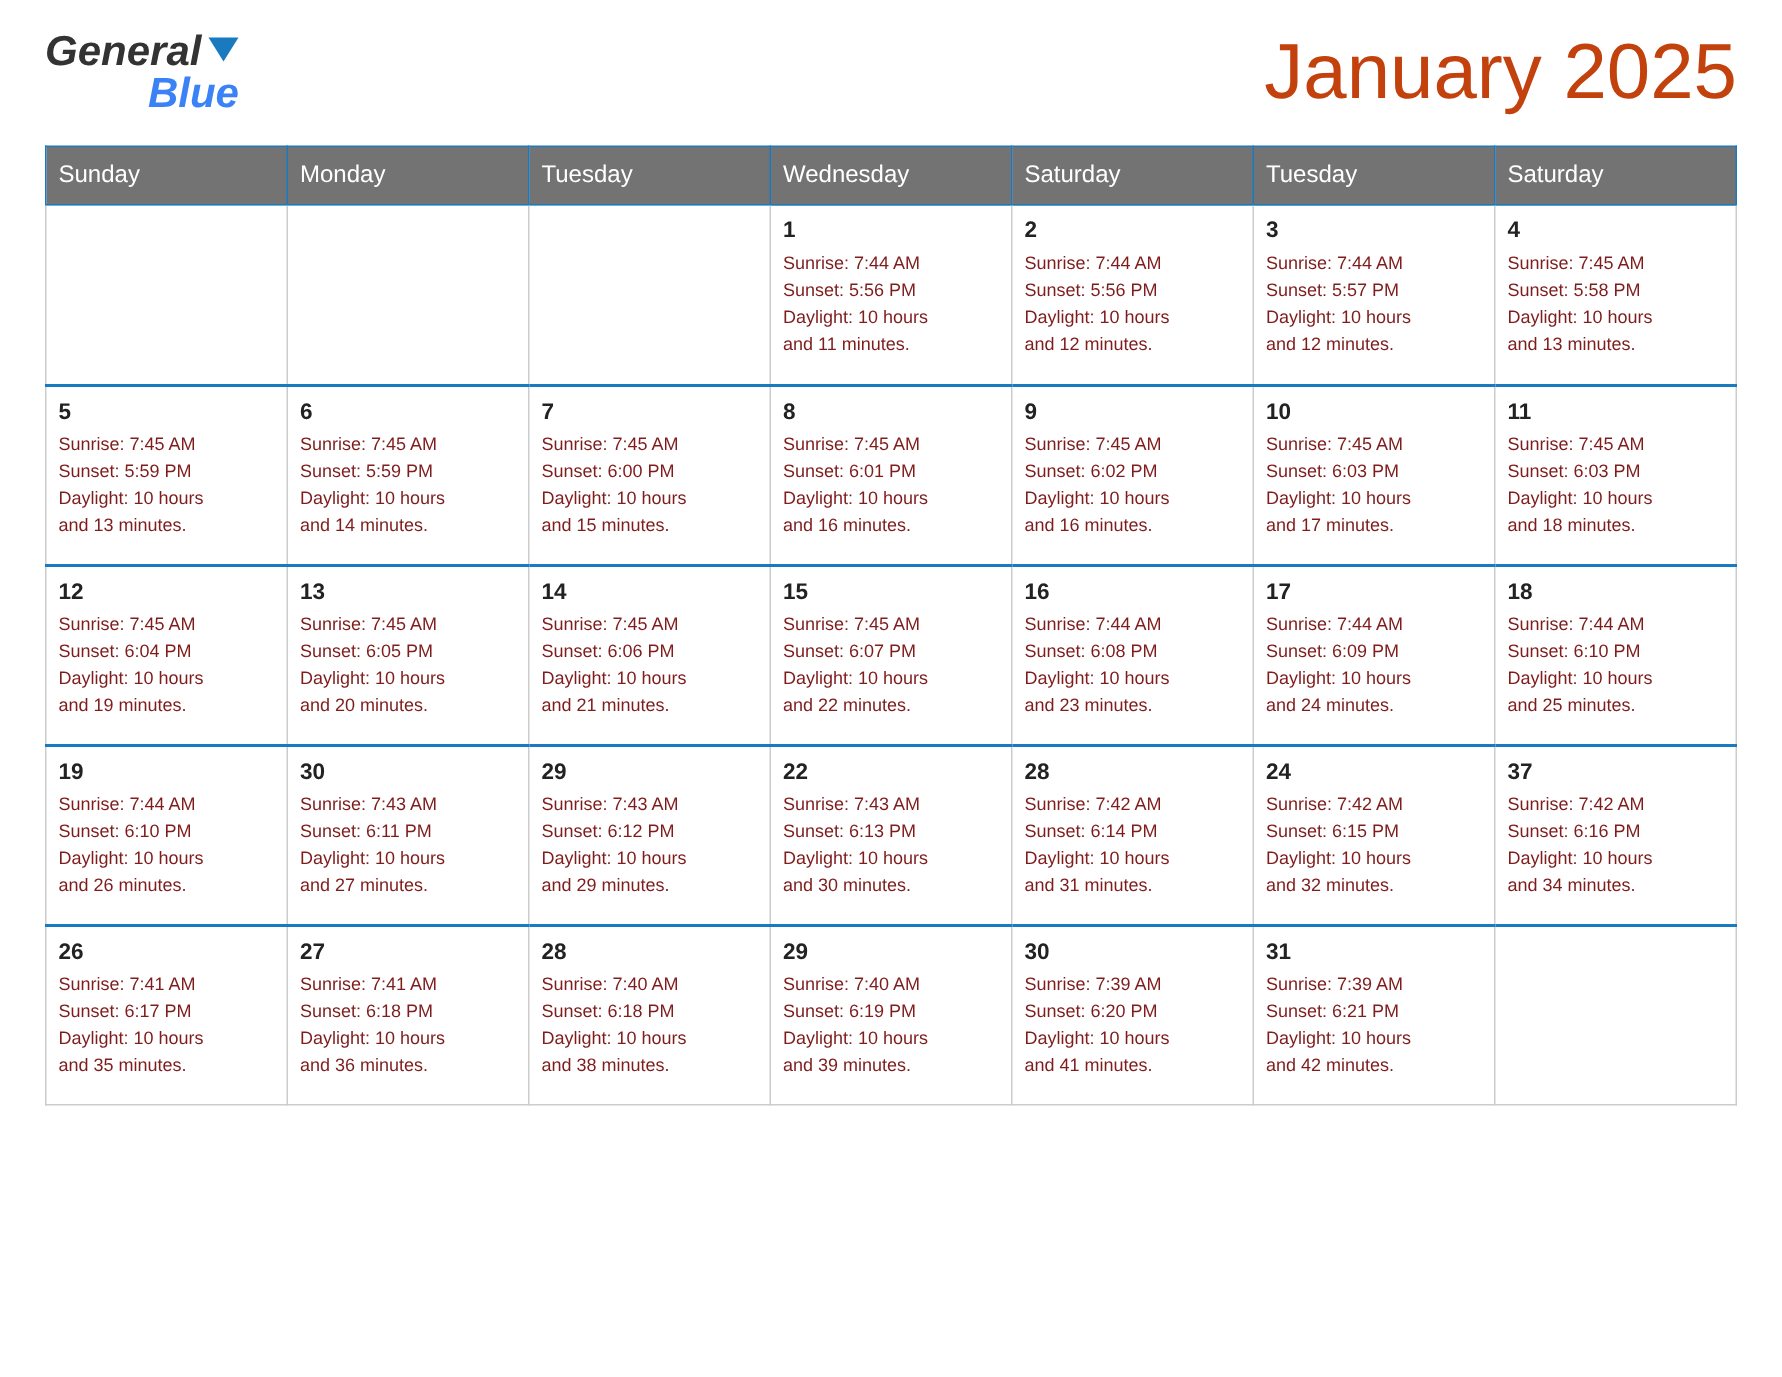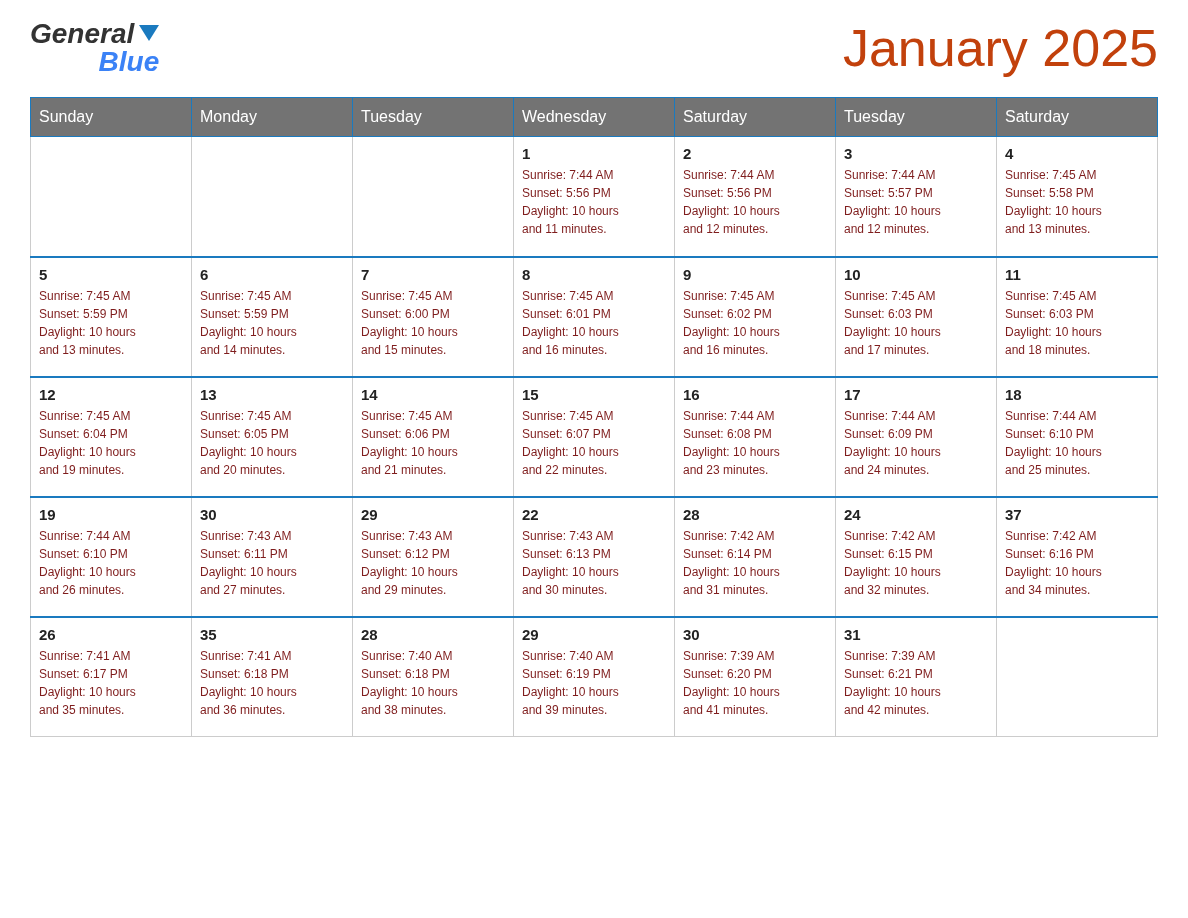--- a/index.html
+++ b/index.html
@@ -318,21 +318,21 @@
       </tr>
       <tr class="row-separator">
         <td>
           <span class="day-number">26</span>
           <div class="day-info" style="white-space: pre-line;">Sunrise: 7:41 AM
 Sunset: 6:17 PM
 Daylight: 10 hours
 and 35 minutes.</div>
         </td>
         <td>
-          <span class="day-number">35</span>
+          <span class="day-number">27</span>
           <div class="day-info" style="white-space: pre-line;">Sunrise: 7:41 AM
 Sunset: 6:18 PM
 Daylight: 10 hours
 and 36 minutes.</div>
         </td>
         <td>
           <span class="day-number">28</span>
           <div class="day-info" style="white-space: pre-line;">Sunrise: 7:40 AM
 Sunset: 6:18 PM
 Daylight: 10 hours

